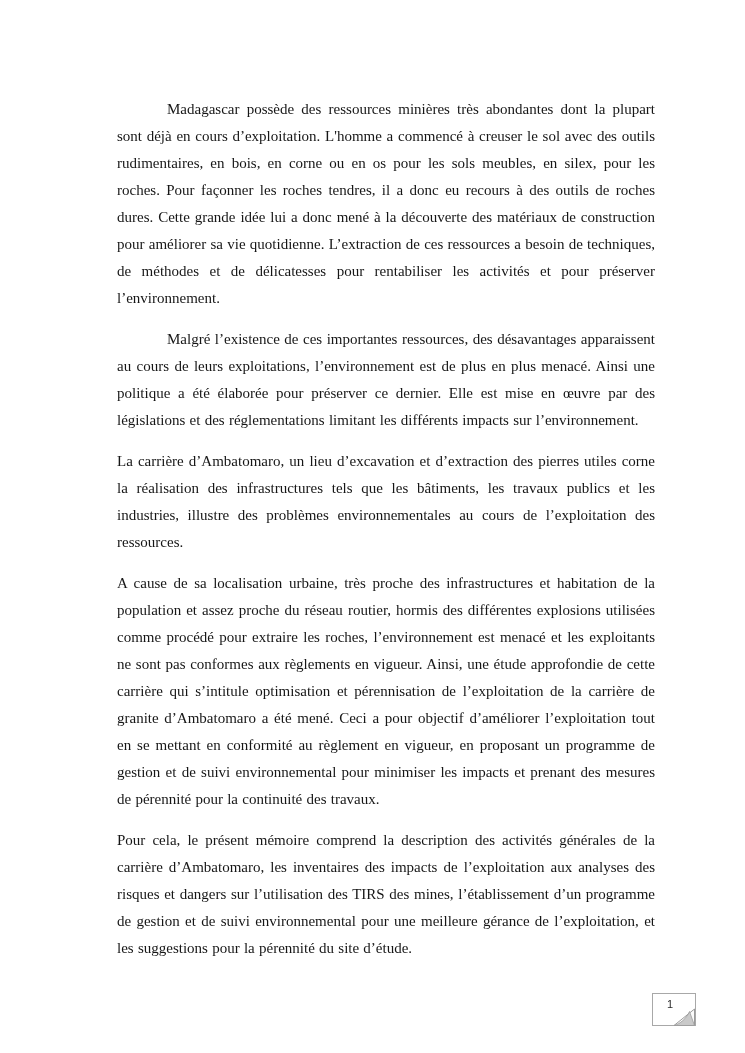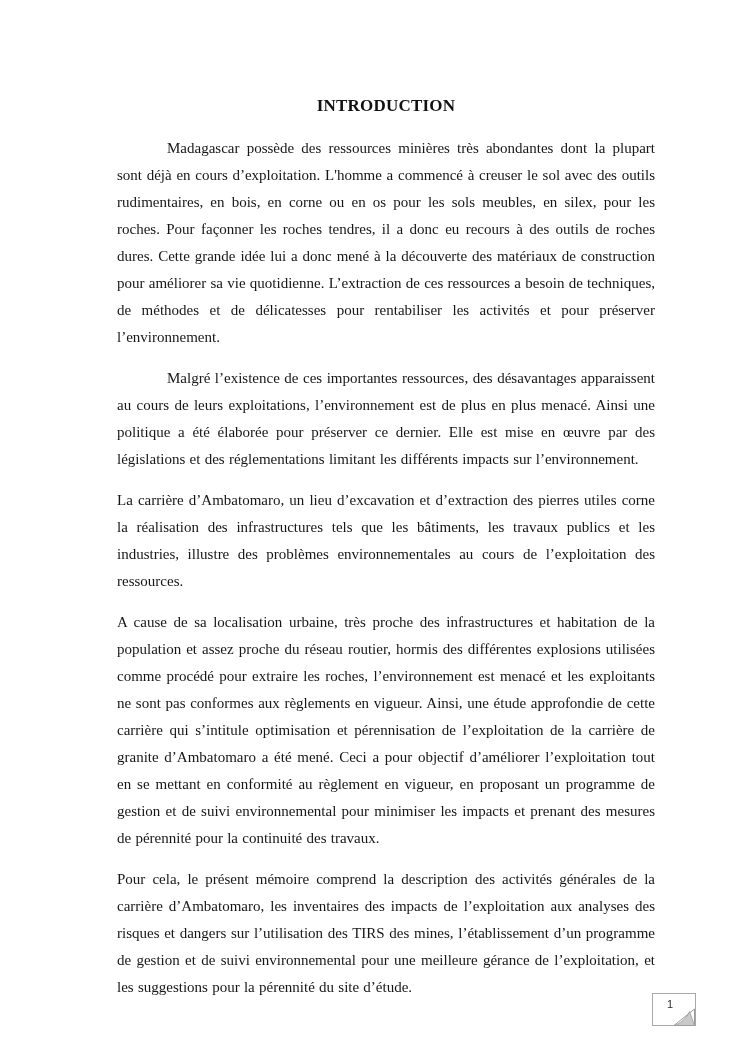--- a/index.html
+++ b/index.html
@@ -67,21 +67,20 @@
     bottom: -2px;
     width: 23px;
     height: 19px;
   }
 </style>
 </head>
 <body>
 
 <div class="page">
   <div class="content">
-    <h1 class="doc-title">INTRODUCTION</h1>
 
     <p class="para indent">Madagascar possède des ressources minières très abondantes dont la plupart sont déjà en cours d’exploitation. L'homme a commencé à creuser le sol avec des outils rudimentaires, en bois, en corne ou en os pour les sols meubles, en silex, pour les roches. Pour façonner les roches tendres, il a donc eu recours à des outils de roches dures. Cette grande idée lui a donc mené à la découverte des matériaux de construction pour améliorer sa vie quotidienne. L’extraction de ces ressources a besoin de techniques, de méthodes et de délicatesses pour rentabiliser les activités et pour préserver l’environnement.</p>
 
     <p class="para indent">Malgré l’existence de ces importantes ressources, des désavantages apparaissent au cours de leurs exploitations, l’environnement est de plus en plus menacé. Ainsi une politique a été élaborée pour préserver ce dernier. Elle est mise en œuvre par  des législations et des réglementations limitant les différents impacts sur l’environnement.</p>
 
     <p class="para">La carrière d’Ambatomaro, un lieu d’excavation et d’extraction des pierres utiles corne la réalisation des infrastructures tels que les bâtiments, les travaux publics et les industries, illustre des problèmes environnementales au cours de l’exploitation des ressources.</p>
 
     <p class="para">A cause de sa localisation urbaine, très proche des infrastructures et habitation  de la population et assez proche du réseau routier,  hormis des différentes explosions utilisées comme procédé pour extraire les roches,  l’environnement est menacé et les exploitants ne sont pas conformes aux règlements en vigueur. Ainsi, une étude approfondie de cette carrière qui s’intitule  optimisation et pérennisation de l’exploitation de la carrière de granite d’Ambatomaro a été mené. Ceci a pour objectif d’améliorer l’exploitation tout en se mettant en conformité au règlement en vigueur, en proposant un programme de gestion et de suivi environnemental pour minimiser les impacts et  prenant des mesures de pérennité pour la continuité des travaux.</p>
 
     <p class="para">Pour cela, le présent mémoire comprend  la description des activités générales de la carrière d’Ambatomaro, les  inventaires des impacts de l’exploitation aux analyses des risques et dangers sur l’utilisation des TIRS des mines, l’établissement d’un programme de gestion et de suivi environnemental pour une meilleure gérance de l’exploitation,  et les suggestions pour la pérennité du site d’étude.</p>

